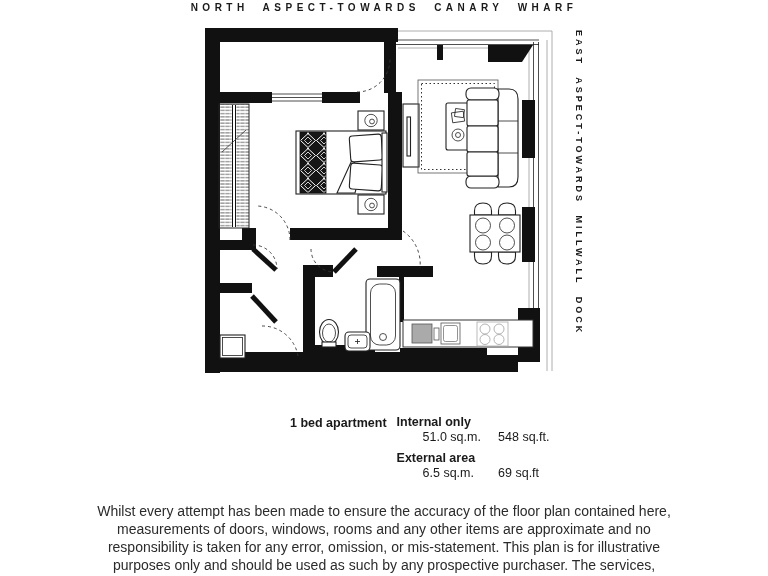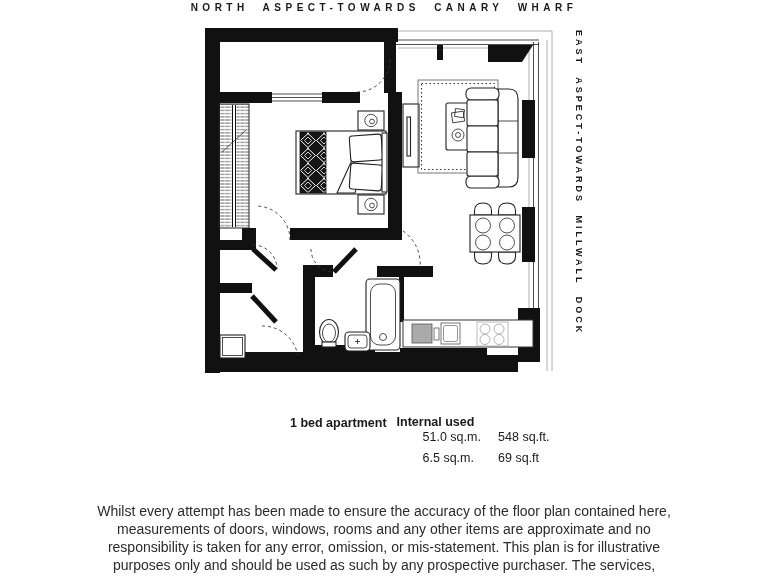--- a/index.html
+++ b/index.html
@@ -213,25 +213,26 @@
 
     <g>
       <rect class="furn" x="220" y="335" width="25" height="23"></rect>
       <rect class="thin" x="222.5" y="337.5" width="20" height="18"></rect>
     </g>
   </svg>
 
   <div class="summary">
     <div class="apt">1 bed apartment</div>
     <div class="areas">
-      <div class="hdr">Internal used</div>
+      <div class="hdr">Internal only</div>
       <div class="vals">
         <span class="metric">51.0 sq.m.</span>
         <span>548 sq.ft.</span>
       </div>
+      <div class="hdr">External area</div>
       <div class="vals">
         <span class="metric">6.5 sq.m.</span>
         <span>69 sq.ft</span>
       </div>
     </div>
   </div>
 
   <div class="disclaimer">Whilst every attempt has been made to ensure the accuracy of the floor plan contained here, measurements of doors, windows, rooms and any other items are approximate and no responsibility is taken for any error, omission, or mis-statement. This plan is for illustrative purposes only and should be used as such by any prospective purchaser. The services, systems and appliances shown have not been tested and no guarantee as to their operability or efficiency can be given</div>
 </div>
 

